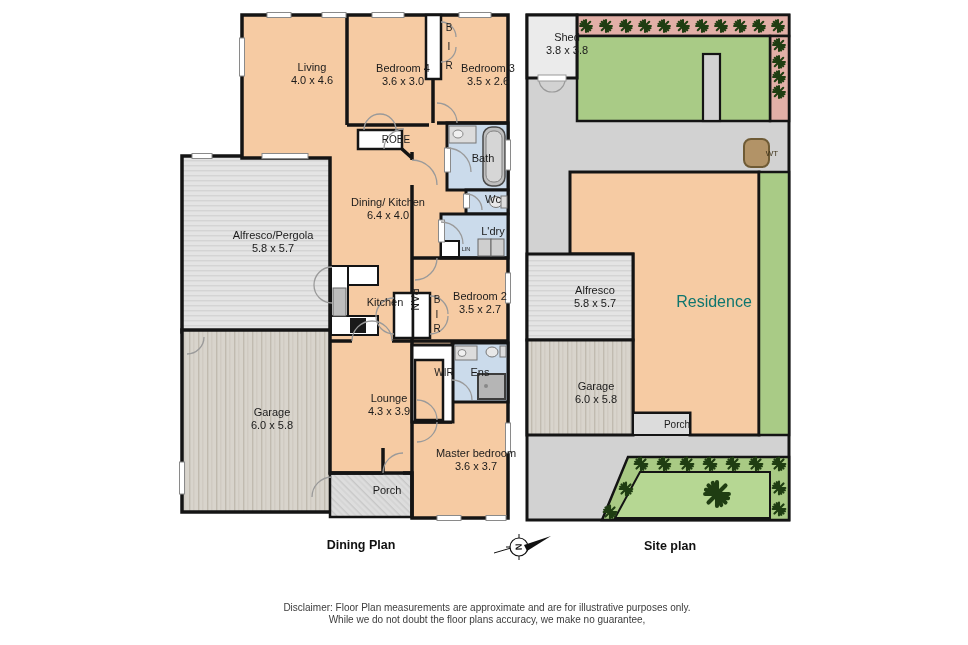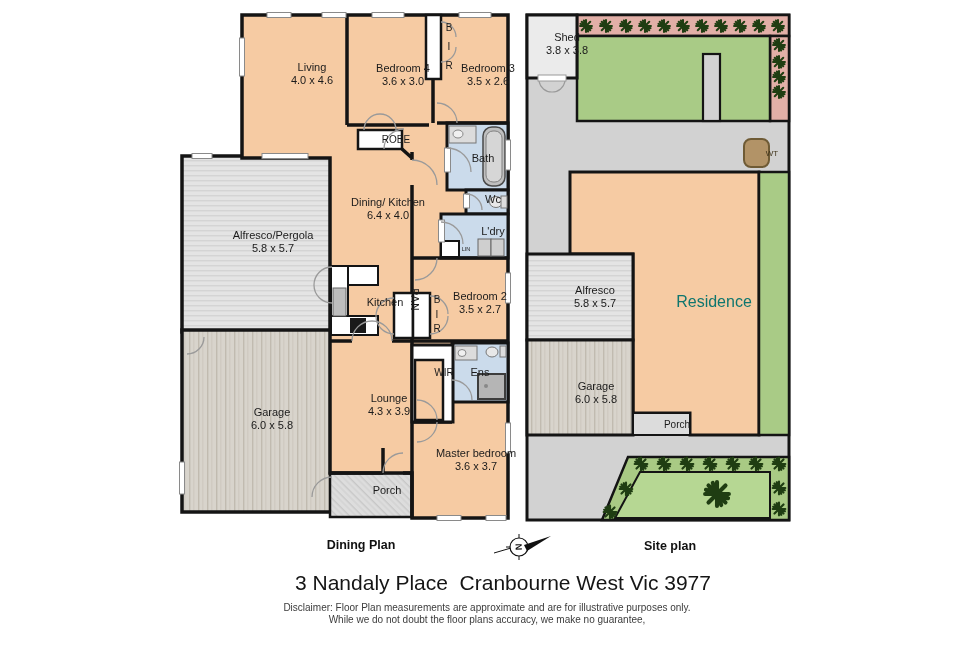--- a/index.html
+++ b/index.html
@@ -272,19 +272,18 @@
     </div>
 <div class="lbl residence-lbl" style="left:698px;top:302px">Residence</div>
 <div class="lbl" style="left:580px;top:393px">
       <span>Garage</span>
       <span>6.0 x 5.8</span>
     </div>
 <div class="lbl sm" style="left:661px;top:425px">Porch</div>
 
 <div class="lbl caption" style="left:345px;top:545px">Dining Plan</div>
 <div class="lbl caption" style="left:654px;top:546px">Site plan</div>
-<div class="lbl title" style="left:487px;top:583px">3 Nandaly Place  Cranbourne West Vic 3977</div>
 <div class="disclaimer">
   <span>Disclaimer: Floor Plan measurements are approximate and are for illustrative purposes only.</span>
   <span>While we do not doubt the floor plans accuracy, we make no guarantee,</span>
 </div>
 
 </div>
 
 </body></html>

